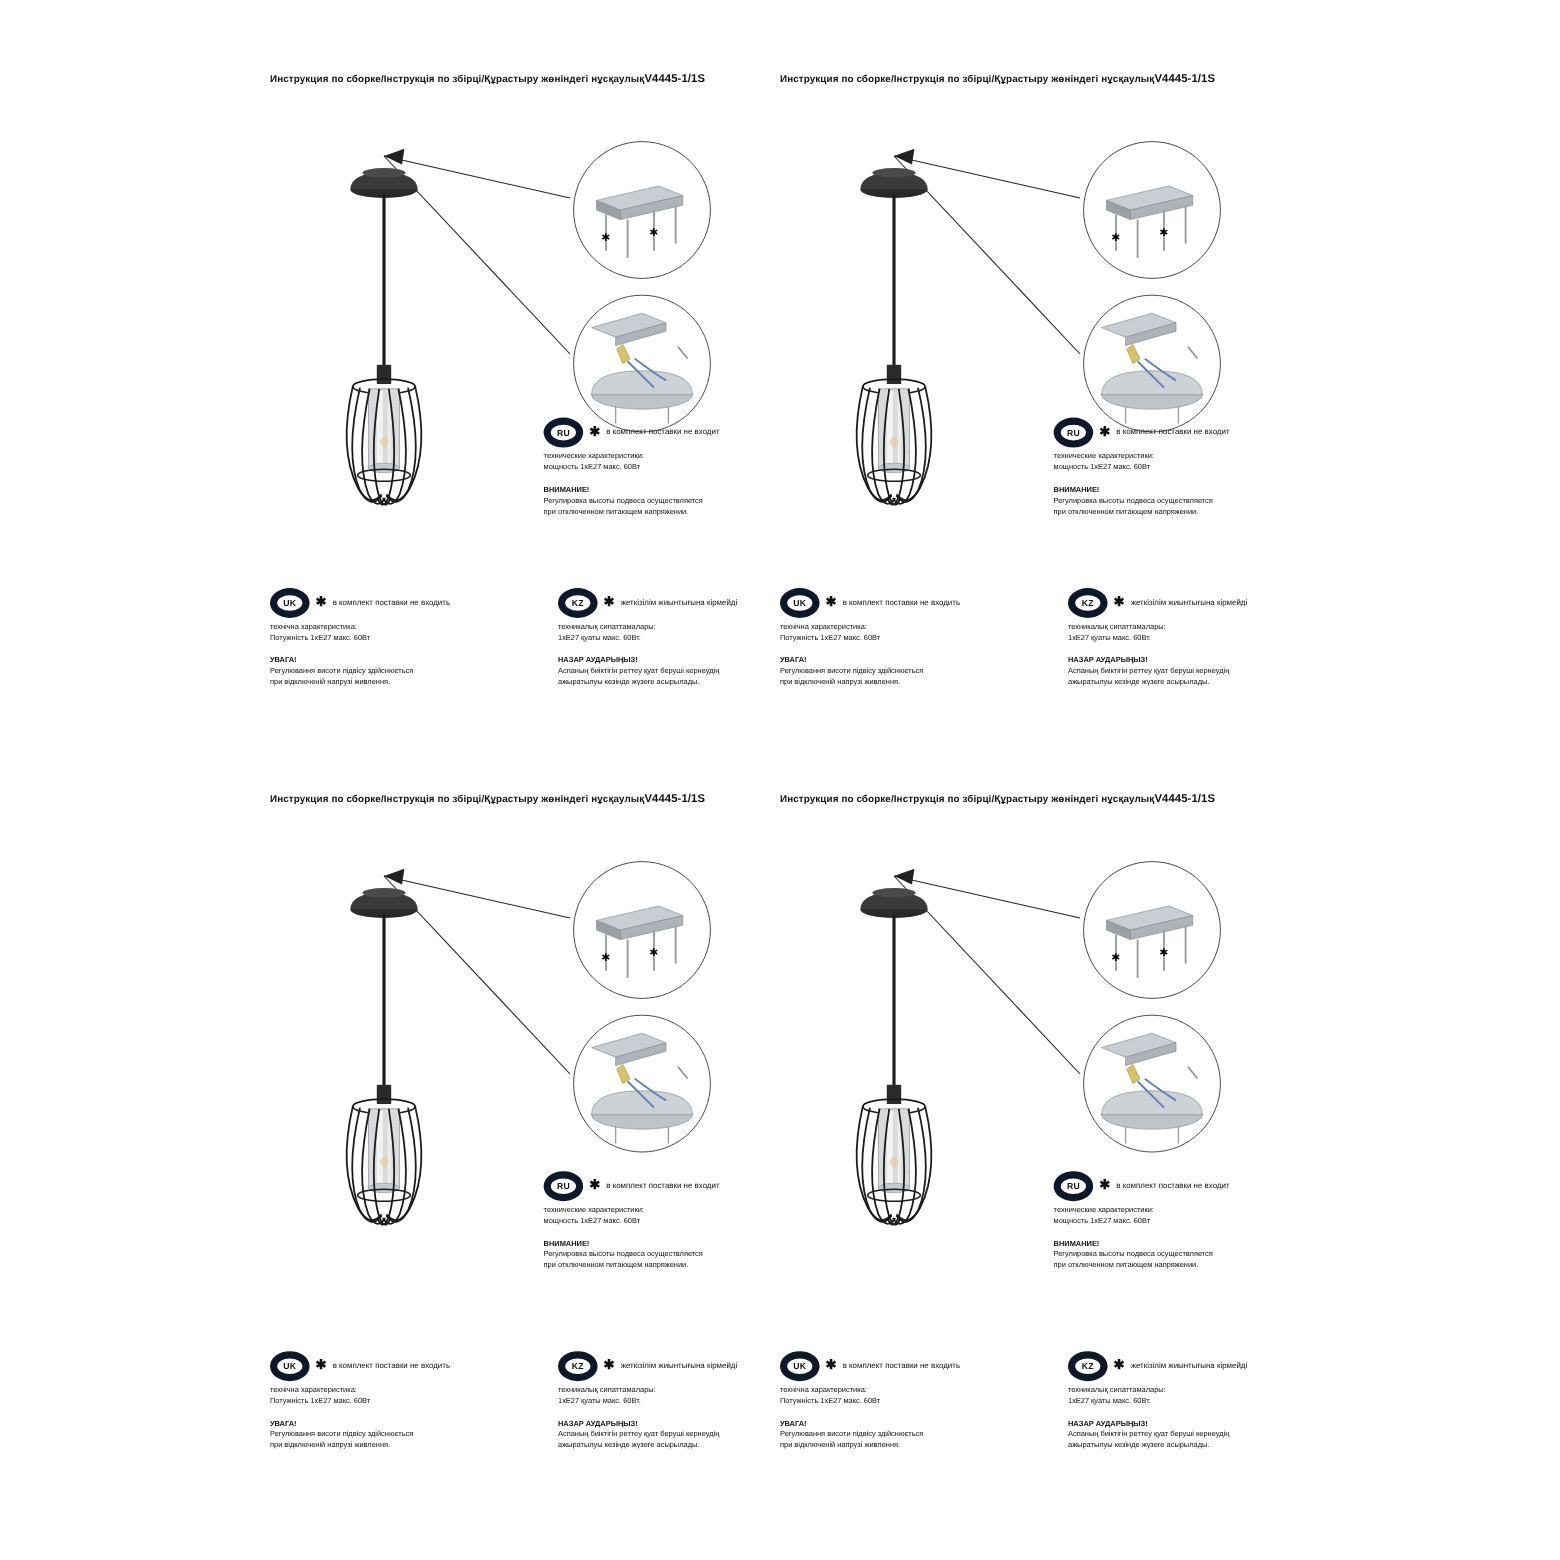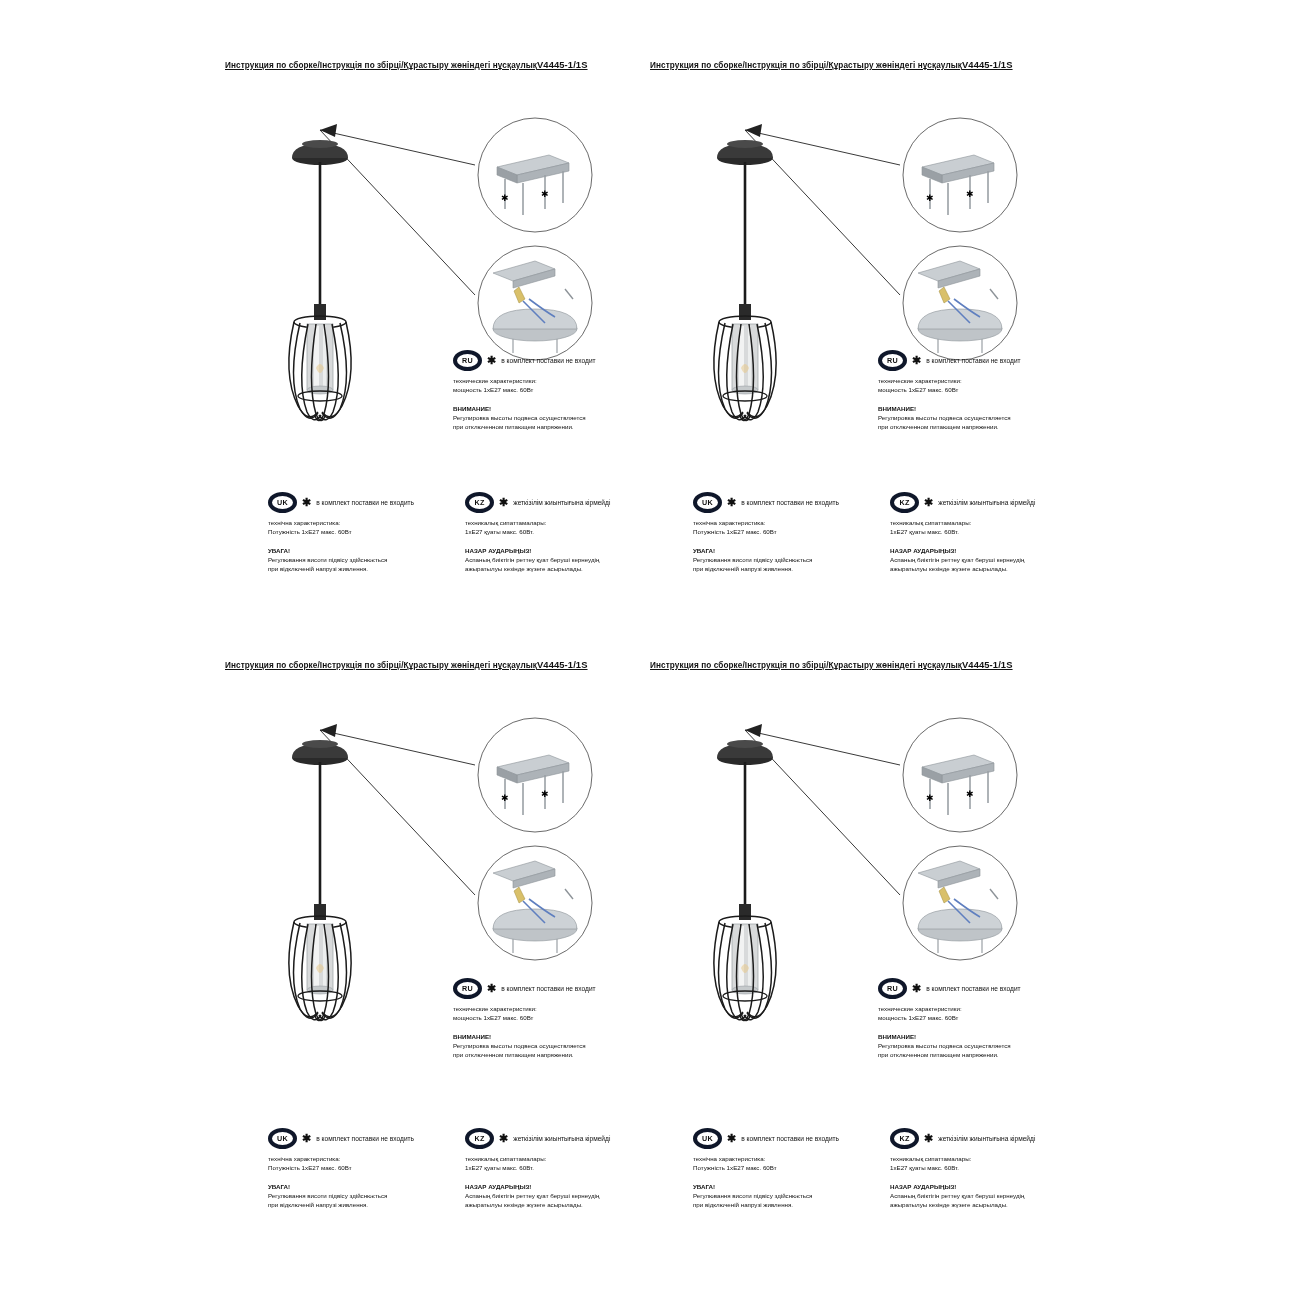--- a/index.html
+++ b/index.html
@@ -16,21 +16,20 @@
   }
   .sheet {
     position: relative;
     width: 1300px;
     height: 1300px;
   }
   .panel {
     position: absolute;
     width: 430px;
     height: 560px;
-    text-decoration: underline;
   }
   .p1 { left: 225px;  top: 60px; }
   .p2 { left: 650px;  top: 60px; }
   .p3 { left: 225px;  top: 660px; }
   .p4 { left: 650px;  top: 660px; }
 
   .title {
     font-size: 8.2px;
     font-weight: bold;
     letter-spacing: 0.1px;
@@ -53,21 +52,21 @@
   }
   .badge-row {
     display: flex;
     align-items: center;
     gap: 5px;
     height: 16px;
   }
   .lang-badge {
     width: 21px;
     height: 13px;
-    border: 4px solid #0f172a;
+    border: 6px solid #0f172a;
     border-radius: 50%;
     font-size: 7.2px;
     font-weight: bold;
     display: flex;
     align-items: center;
     justify-content: center;
     letter-spacing: 0.2px;
     flex: 0 0 auto;
   }
   .star {
@@ -85,21 +84,21 @@
     line-height: 1.45;
   }
   .warn {
     margin-top: 10px;
     font-size: 6.2px;
     line-height: 1.45;
   }
   .warn .hdr { font-weight: bold; }
 
   .ru-block { left: 228px; top: 282px; }
-  .uk-block { left: 0px;   top: 424px; margin-left: 43px; }
+  .uk-block { left: 0px;   top: 424px; }
   .kz-block { left: 240px; top: 424px; }
 </style>
 </head>
 <body>
 
 <div class="sheet">
 
   <div class="panel p1">
     <div class="title">
       <span>Инструкция по сборке/Інструкція по збірці/Құрастыру жөніндегі нұсқаулық</span><span class="code">V4445-1/1S</span>

